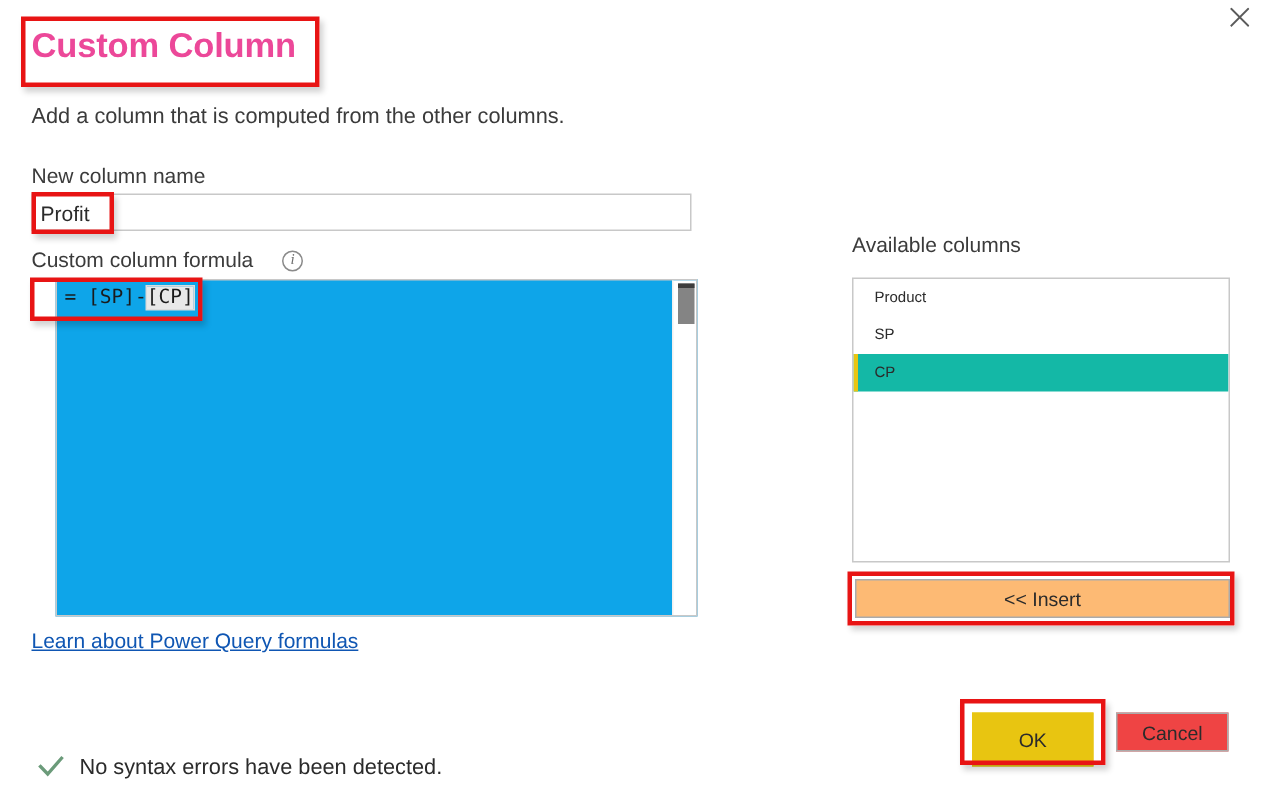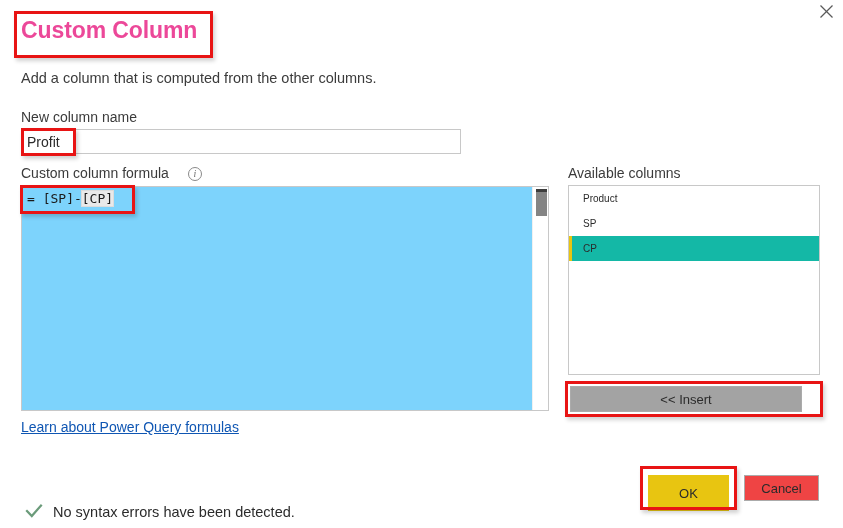--- a/index.html
+++ b/index.html
@@ -56,21 +56,21 @@
 
   
   .field-label {
     position: absolute;
     font-size: 14px;
     color: #3b3b3b;
     white-space: nowrap;
   }
   #lbl-newcol { left: 21px; top: 109px; }
   #lbl-formula { left: 21px; top: 165px; text-align: center; }
-  #lbl-available { left: 568px; top: 165px; }
+  #lbl-available { left: 568px; top: 155px; }
 
   
   .info-icon {
     position: absolute;
     left: 188px;
     top: 167px;
     width: 14px;
     height: 14px;
     border: 1px solid #8a8a8a;
     border-radius: 50%;
@@ -94,26 +94,26 @@
     font-family: "Liberation Sans", sans-serif;
     font-size: 14px;
     color: #2b2b2b;
     padding: 0 5px;
     outline: none;
   }
 
   
   .formula-wrap {
     position: absolute;
-    left: 21px;
+    left: 37px;
     top: 186px;
-    width: 528px;
+    width: 428px;
     height: 225px;
     border: 1px solid #c8c8c8;
-    background: #7dd3fc;
+    background: #0ea5e9;
   }
   .formula-text {
     position: absolute;
     left: 5px;
     top: 4px;
     font-family: "DejaVu Sans Mono", monospace;
     font-size: 13px;
     color: #1b1b1b;
     white-space: pre;
     letter-spacing: 0px;
@@ -198,24 +198,24 @@
     bottom: 0;
     width: 3px;
     background: #e8c511;
   }
 
   
   .insert-btn {
     position: absolute;
     left: 570px;
     top: 386px;
-    width: 232px;
+    width: 250px;
     height: 26px;
     border: 1px solid #ababab;
-    background: #a3a3a3;
+    background: #fdba74;
     font-family: "Liberation Sans", sans-serif;
     font-size: 13px;
     color: #2b2b2b;
     cursor: pointer;
   }
 
   
   .ok-btn {
     position: absolute;
     left: 648px;

